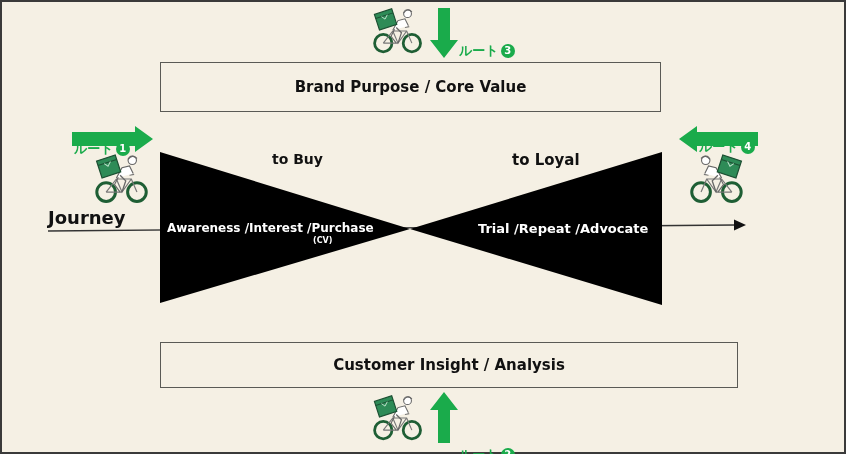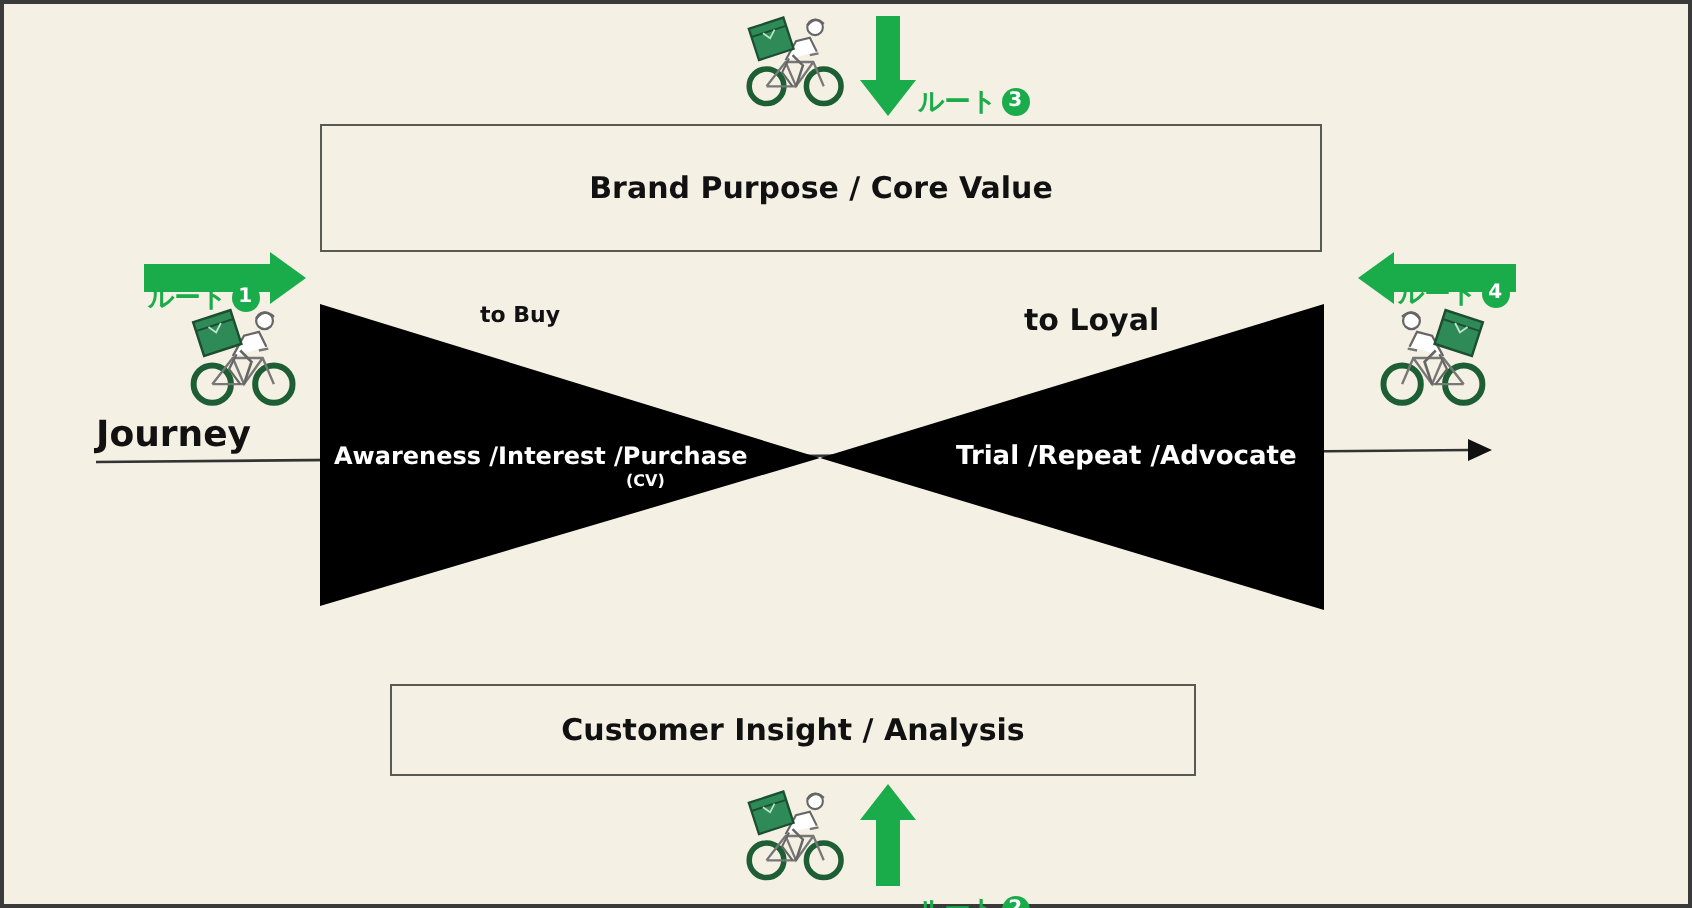--- a/index.html
+++ b/index.html
@@ -59,29 +59,29 @@
   <polygon points="438,443 450,443 450,410 458,410 444,392 430,410 438,410" fill="#1aab4b"></polygon>
 
   <use href="#cyclist" x="372" y="6" width="52" height="50"></use>
   <use href="#cyclist" x="372" y="393" width="52" height="50"></use>
   <use href="#cyclist" x="94" y="152" width="56" height="54"></use>
   <g transform="translate(744,152) scale(-1,1)">
     <use href="#cyclist" x="0" y="0" width="56" height="54"></use>
   </g>
 </svg>
 
-<div class="box" style="left:160px; top:62px; width:501px; height:64px;">
+<div class="box" style="left:160px; top:62px; width:501px; height:50px;">
   <span>Brand Purpose / Core Value</span>
 </div>
-<div class="box" style="left:160px; top:342px; width:403px; height:46px;margin-left:35px;">
+<div class="box" style="left:160px; top:342px; width:578px; height:46px;">
   <span>Customer Insight / Analysis</span>
 </div>
 
 <div class="lbl" style="left:48px; top:207px; font-size:18px;">Journey</div>
-<div class="lbl" style="left:240px; top:151px; font-size:11px;">to Buy</div>
+<div class="lbl" style="left:272px; top:151px; font-size:14px;">to Buy</div>
 <div class="lbl" style="left:489px; top:151px; font-size:15px;margin-left:23px;">to Loyal</div>
 <div class="wlbl" style="left:167px; top:221px; font-size:12px;">Awareness /Interest  /Purchase</div>
 <div class="wlbl" style="left:313px; top:236px; font-size:8px;">(CV)</div>
 <div class="wlbl" style="left:478px; top:221px; font-size:13px;">Trial /Repeat /Advocate</div>
 
 <div class="route" style="left:74px; top:111px; color:#1aab4b;">
   <span>ルート</span>
   <span class="num" style="background:#1aab4b;">1</span>
 </div>
 <div class="route" style="left:459px; top:13px; color:#1aab4b;">

